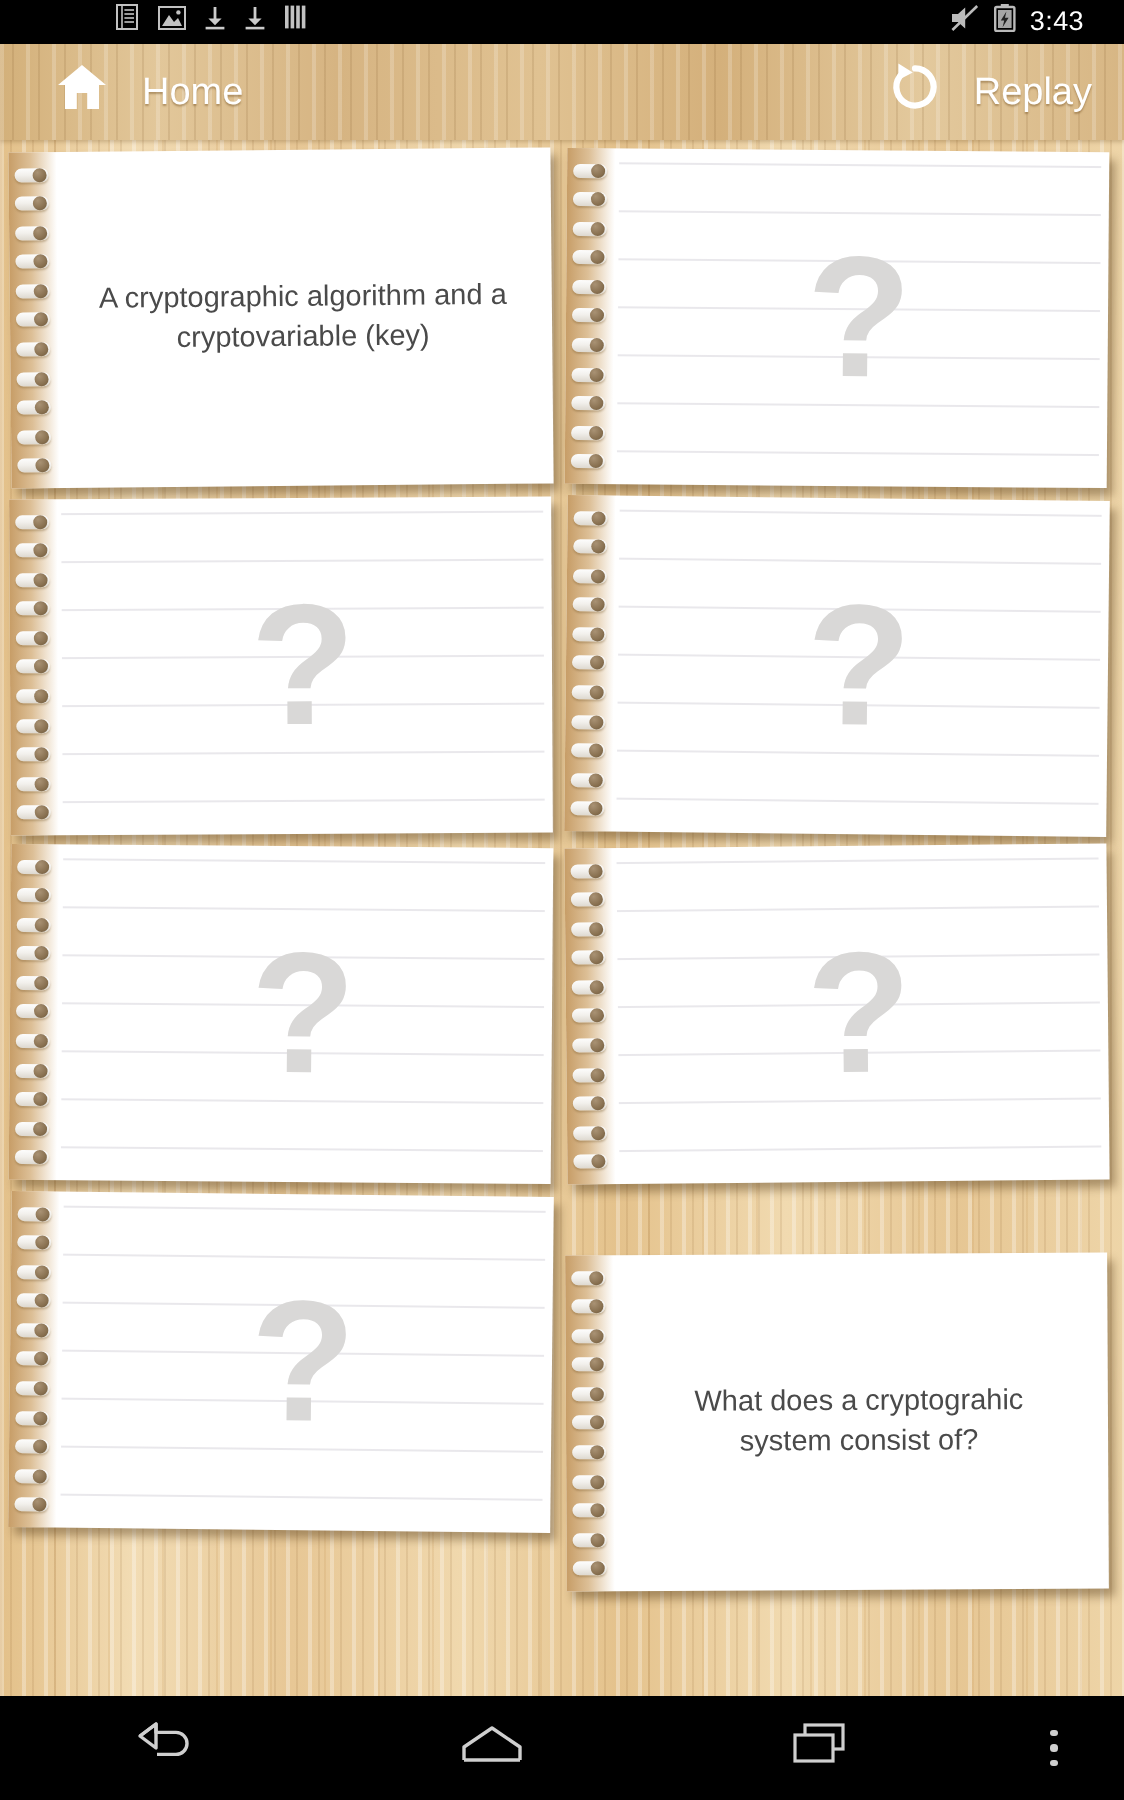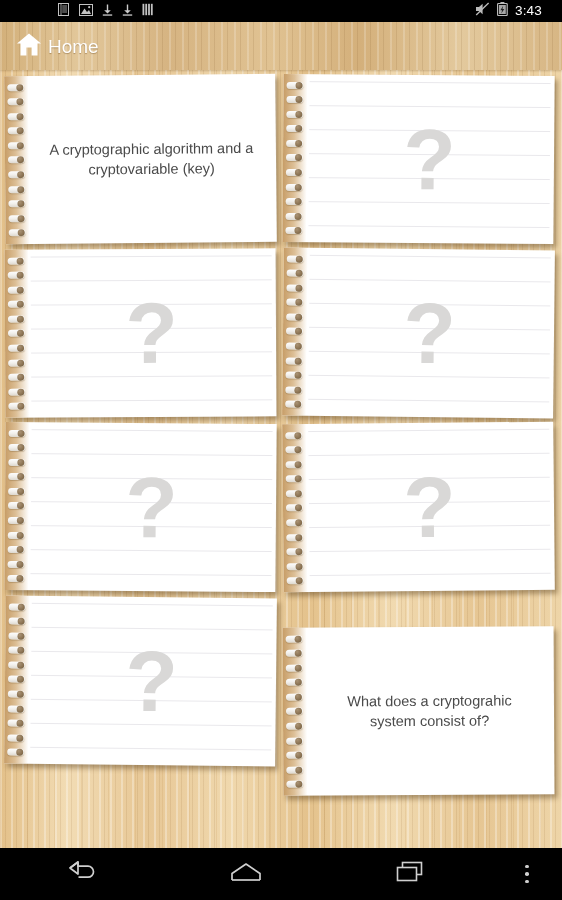--- a/index.html
+++ b/index.html
@@ -95,24 +95,25 @@
       linear-gradient(90deg, #d3b07a 0%, #e2c79a 14%, #d6b482 30%,
                       #e0c292 48%, #d4b07b 64%, #e3c99d 82%, #d7b684 100%);
     display: flex;
     align-items: center;
     justify-content: space-between;
     box-shadow: 0 1px 2px rgba(90,60,20,0.25);
   }
   .hdr-btn {
     display: flex;
     align-items: center;
-    gap: 6px;
+    gap: 17px;
     cursor: pointer;
     height: 48px;
     padding: 0 16px;
+    margin-left: 12px;
   }
   .hdr-label {
     color: #ffffff;
     font-size: 19px;
     line-height: 1;
     text-shadow: 0 1px 1px rgba(110,75,28,0.45);
     font-family: "Liberation Sans", sans-serif;
   }
 
   
@@ -331,20 +332,29 @@
 
   <div class="header">
     <div class="hdr-btn">
       <span>
         <svg width="26" height="25" viewBox="0 0 26 25">
           <path d="M13 1.5 L25 11.5 L21.5 11.5 L21.5 23.5 L15.6 23.5 L15.6 15.5 L10.4 15.5 L10.4 23.5 L4.5 23.5 L4.5 11.5 L1 11.5 Z" fill="#ffffff"></path>
         </svg>
       </span>
       <span class="hdr-label">Home</span>
     </div>
+    <div class="hdr-btn">
+      <span>
+        <svg width="25" height="25" viewBox="0 0 25 25">
+          <path d="M12.5 3.2 A9.3 9.3 0 1 1 5.0 7.0" fill="none" stroke="#ffffff" stroke-width="3.1" stroke-linecap="round"></path>
+          <polygon points="4.2,0.8 4.2,9.0 11.4,5.2" fill="#ffffff"></polygon>
+        </svg>
+      </span>
+      <span class="hdr-label">Replay</span>
+    </div>
   </div>
 
   <div class="grid">
 
     <div class="cardslot" style="left:5px; top:3px;">
       <div class="card rot-a">
         <div class="spiral">
           <div class="ring"></div>
           <div class="ring"></div>
           <div class="ring"></div>

